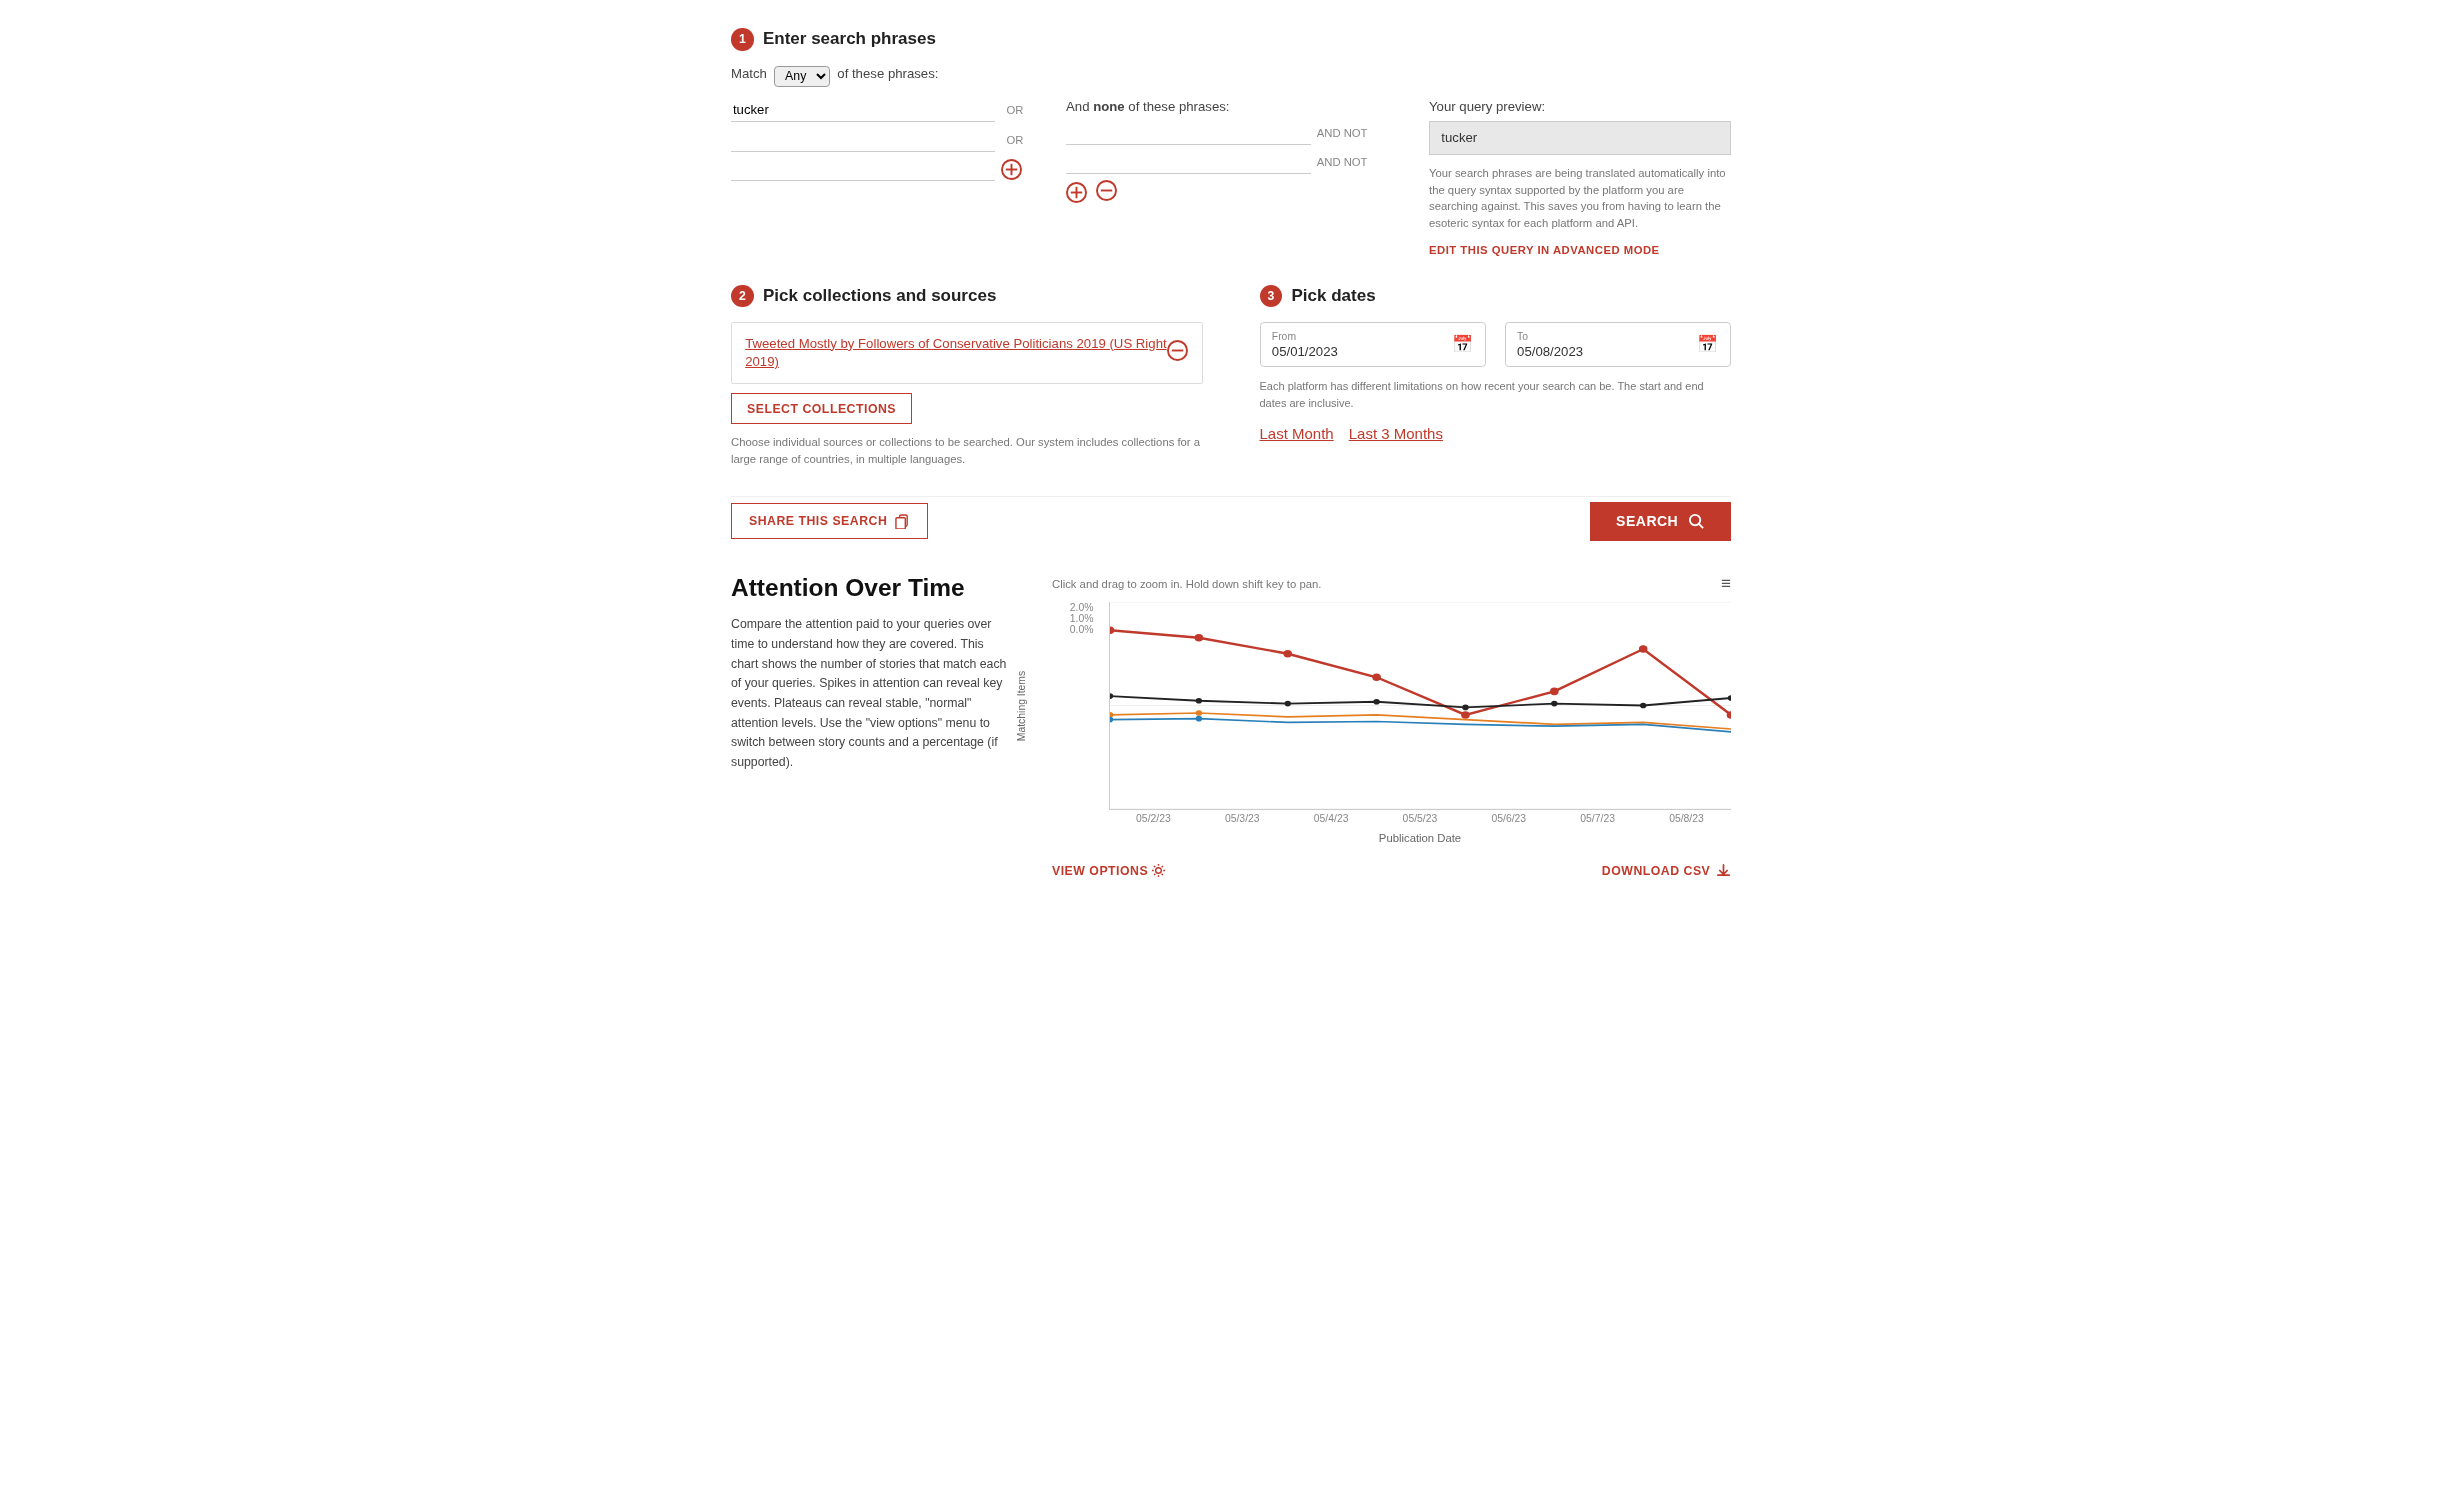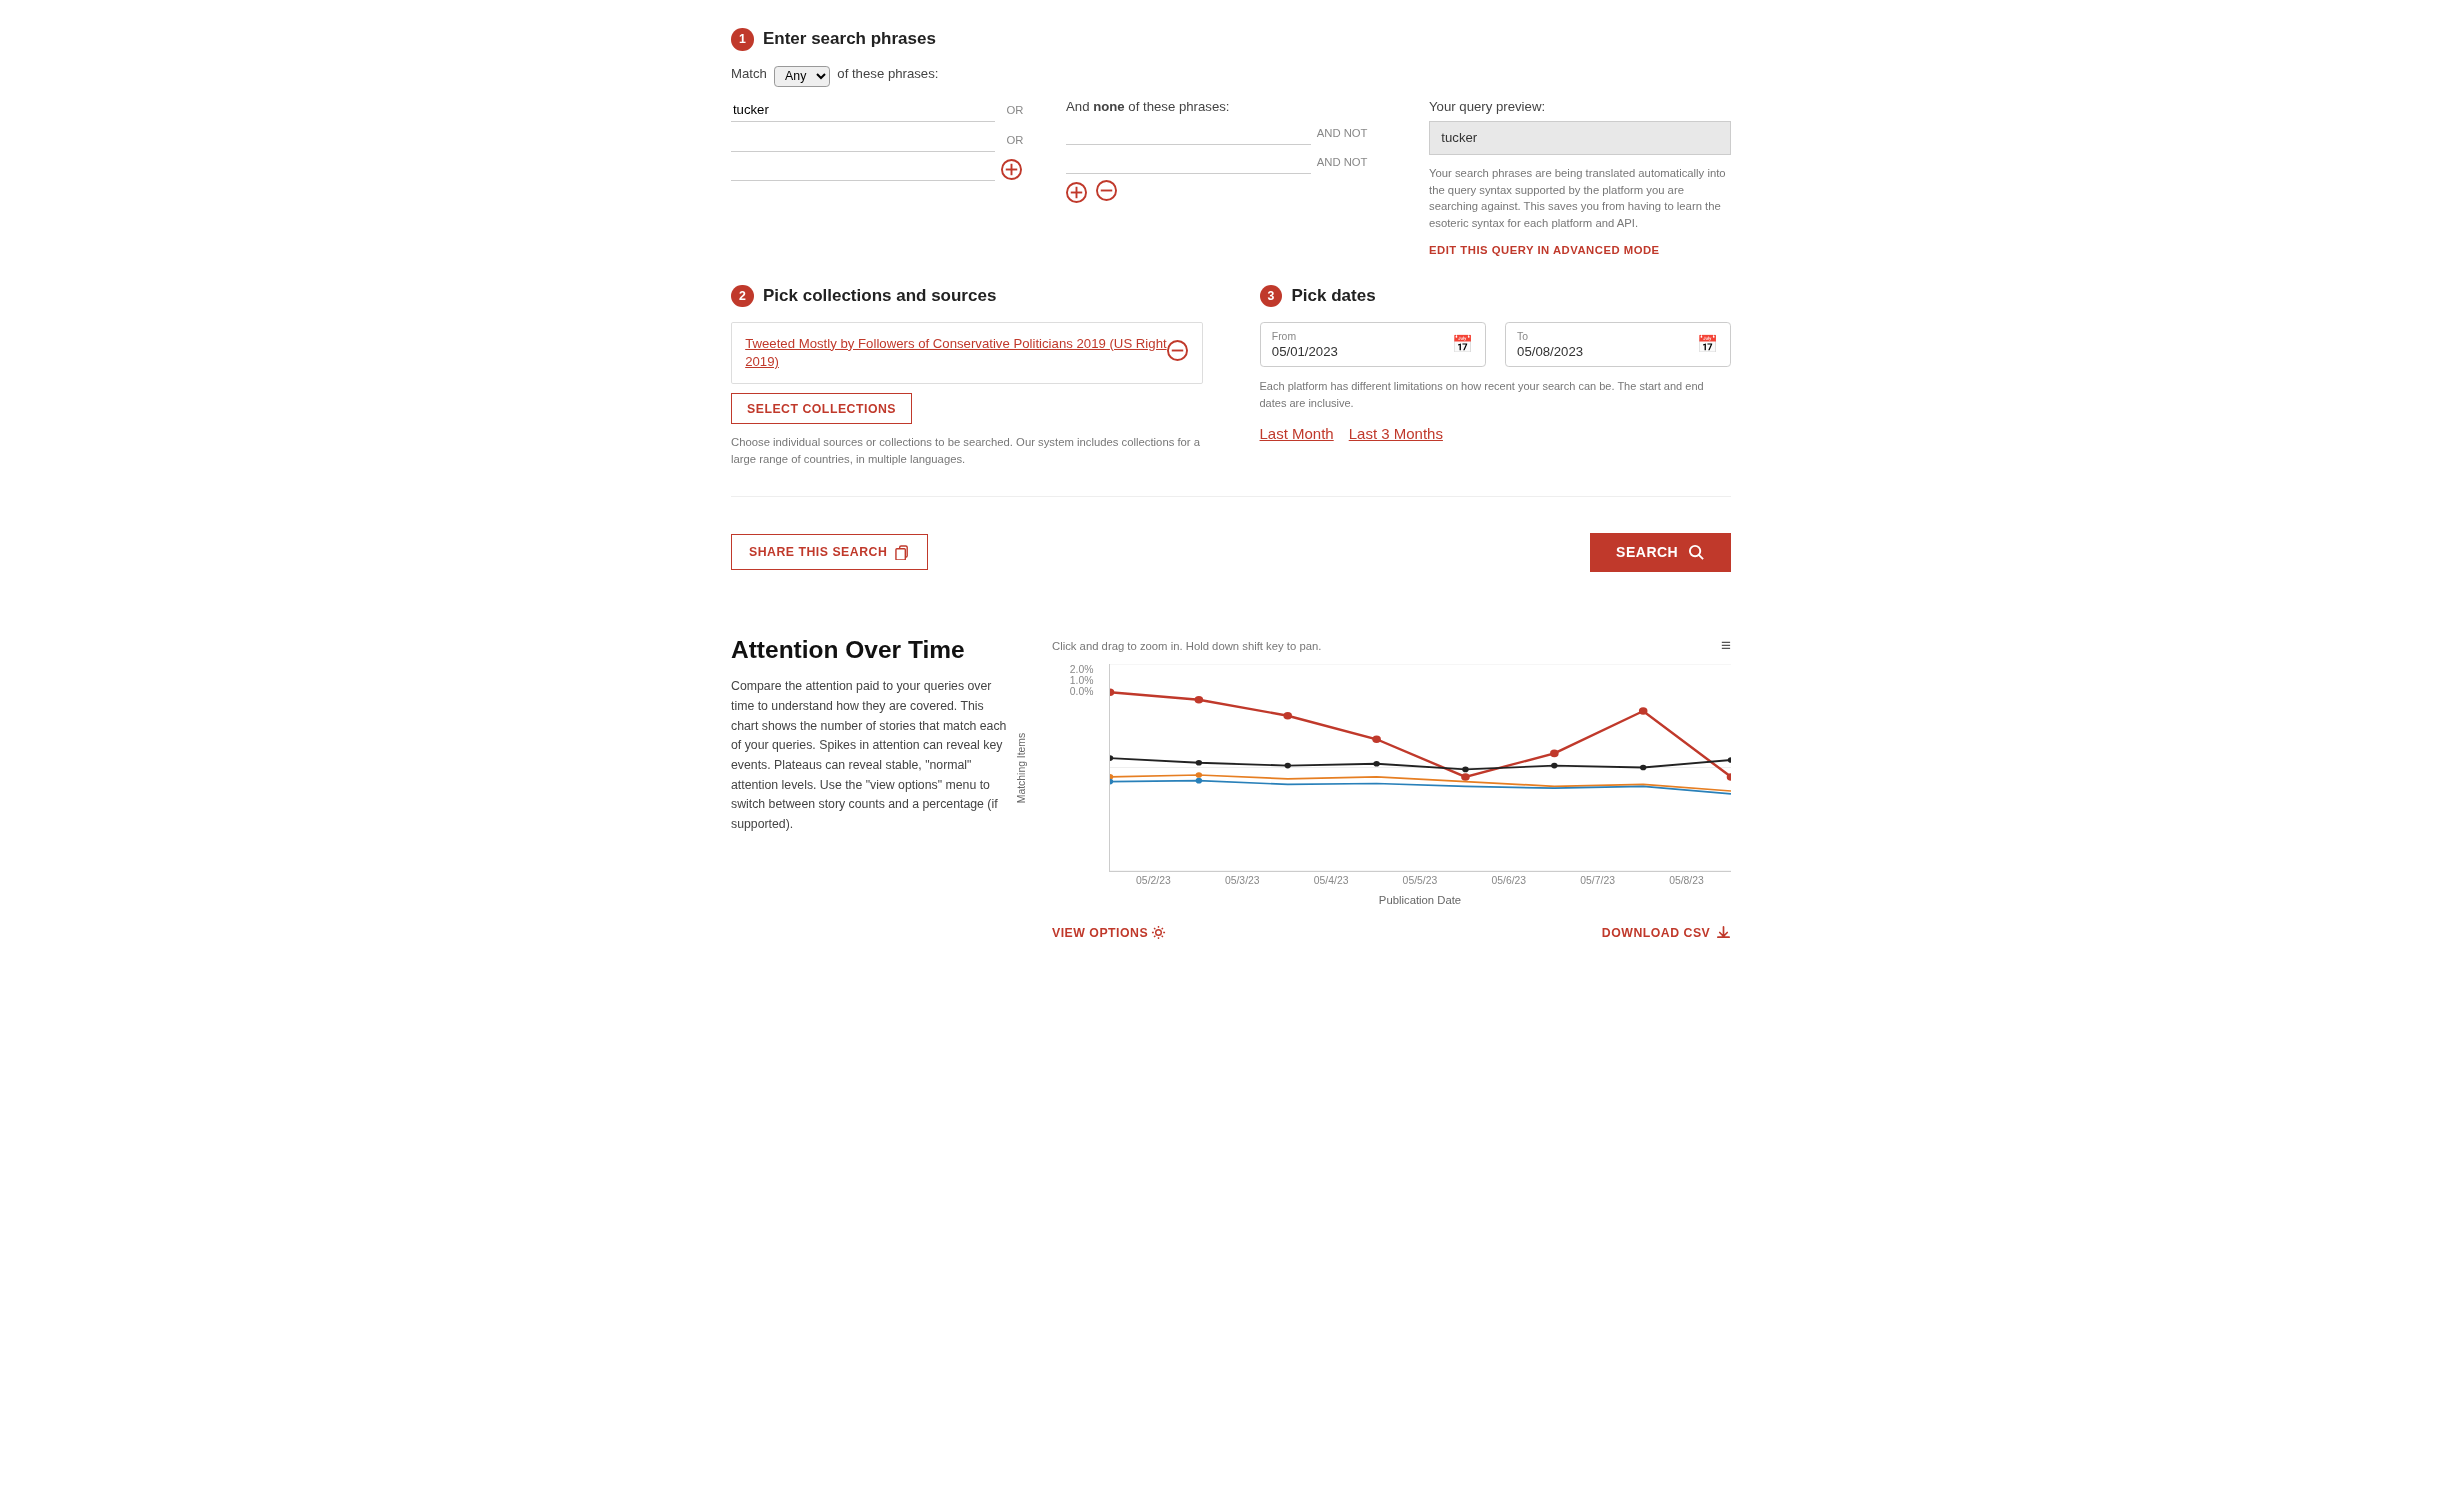--- a/index.html
+++ b/index.html
@@ -232,21 +232,21 @@
       font-size: 15px;
       text-decoration: underline;
       cursor: pointer;
     }
 
     
     .action-bar {
       display: flex;
       align-items: center;
       justify-content: space-between;
-      padding: 36px 0;
+      padding: 5px 0;
       border-top: 0.9px solid #eee;
       margin-bottom: 28px;
     }
     .share-btn {
       border: 1.9px solid #c0392b;
       color: #c0392b;
       background: white;
       padding: 9.4px 17px;
       font-size: 12.3px;
       font-weight: 700;

